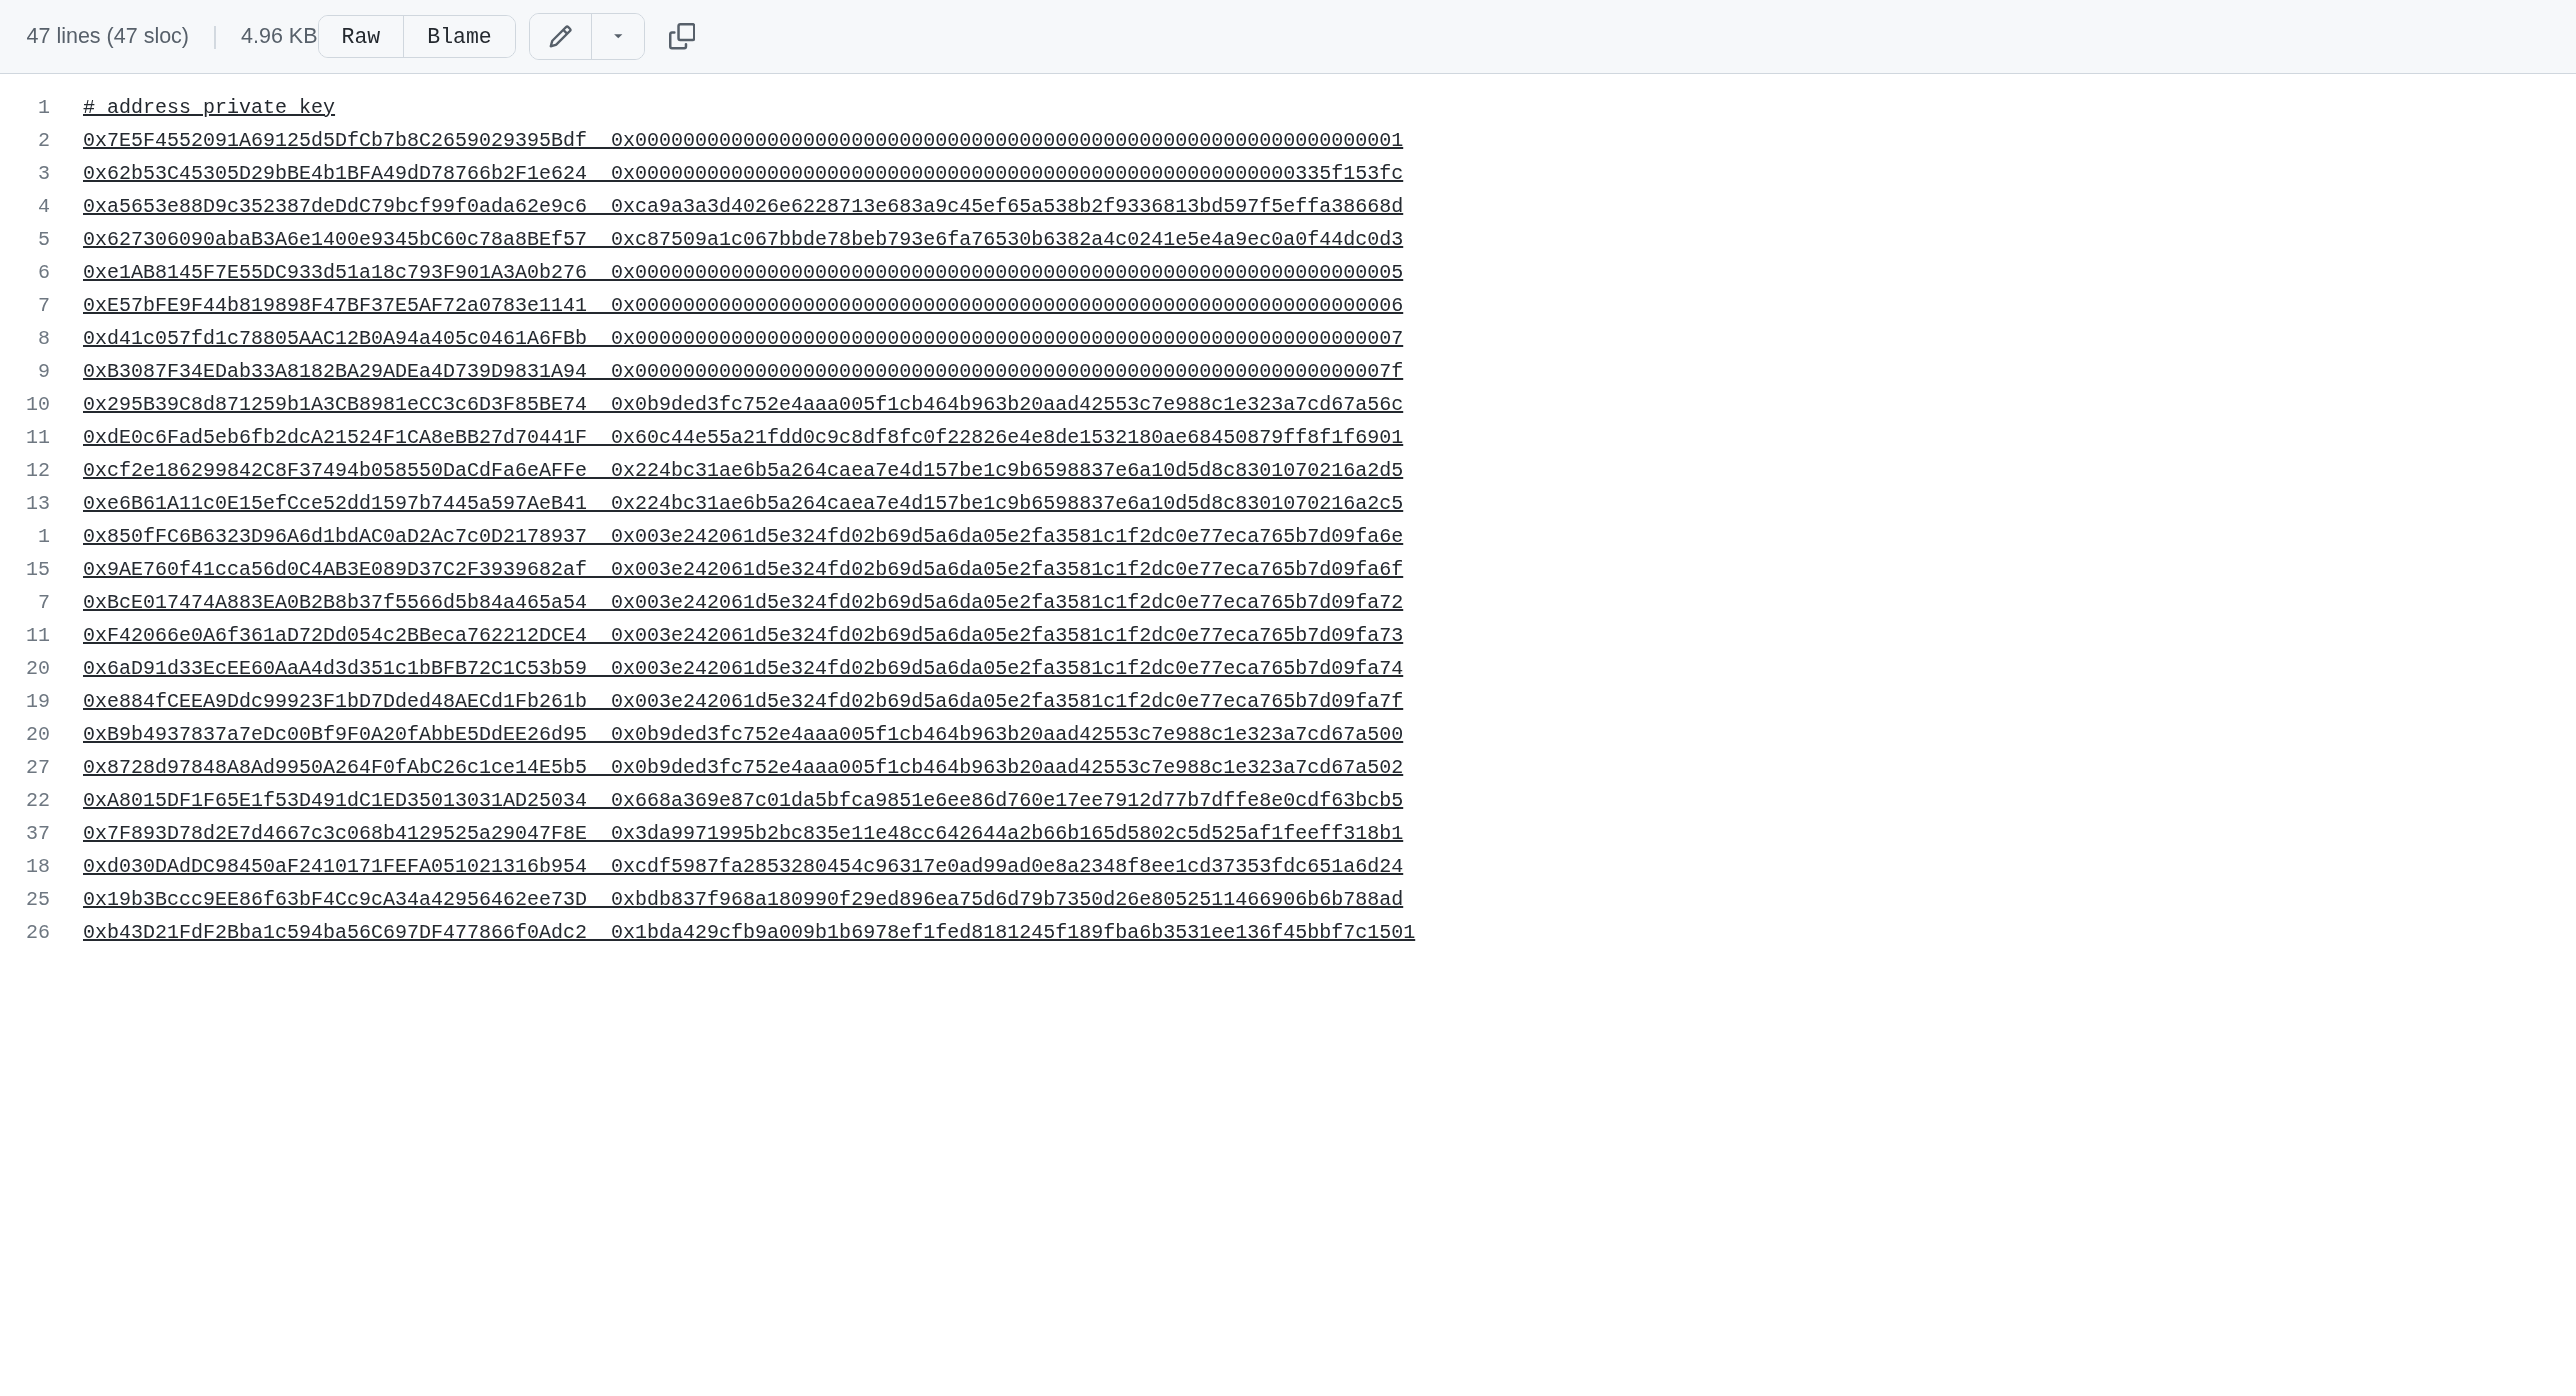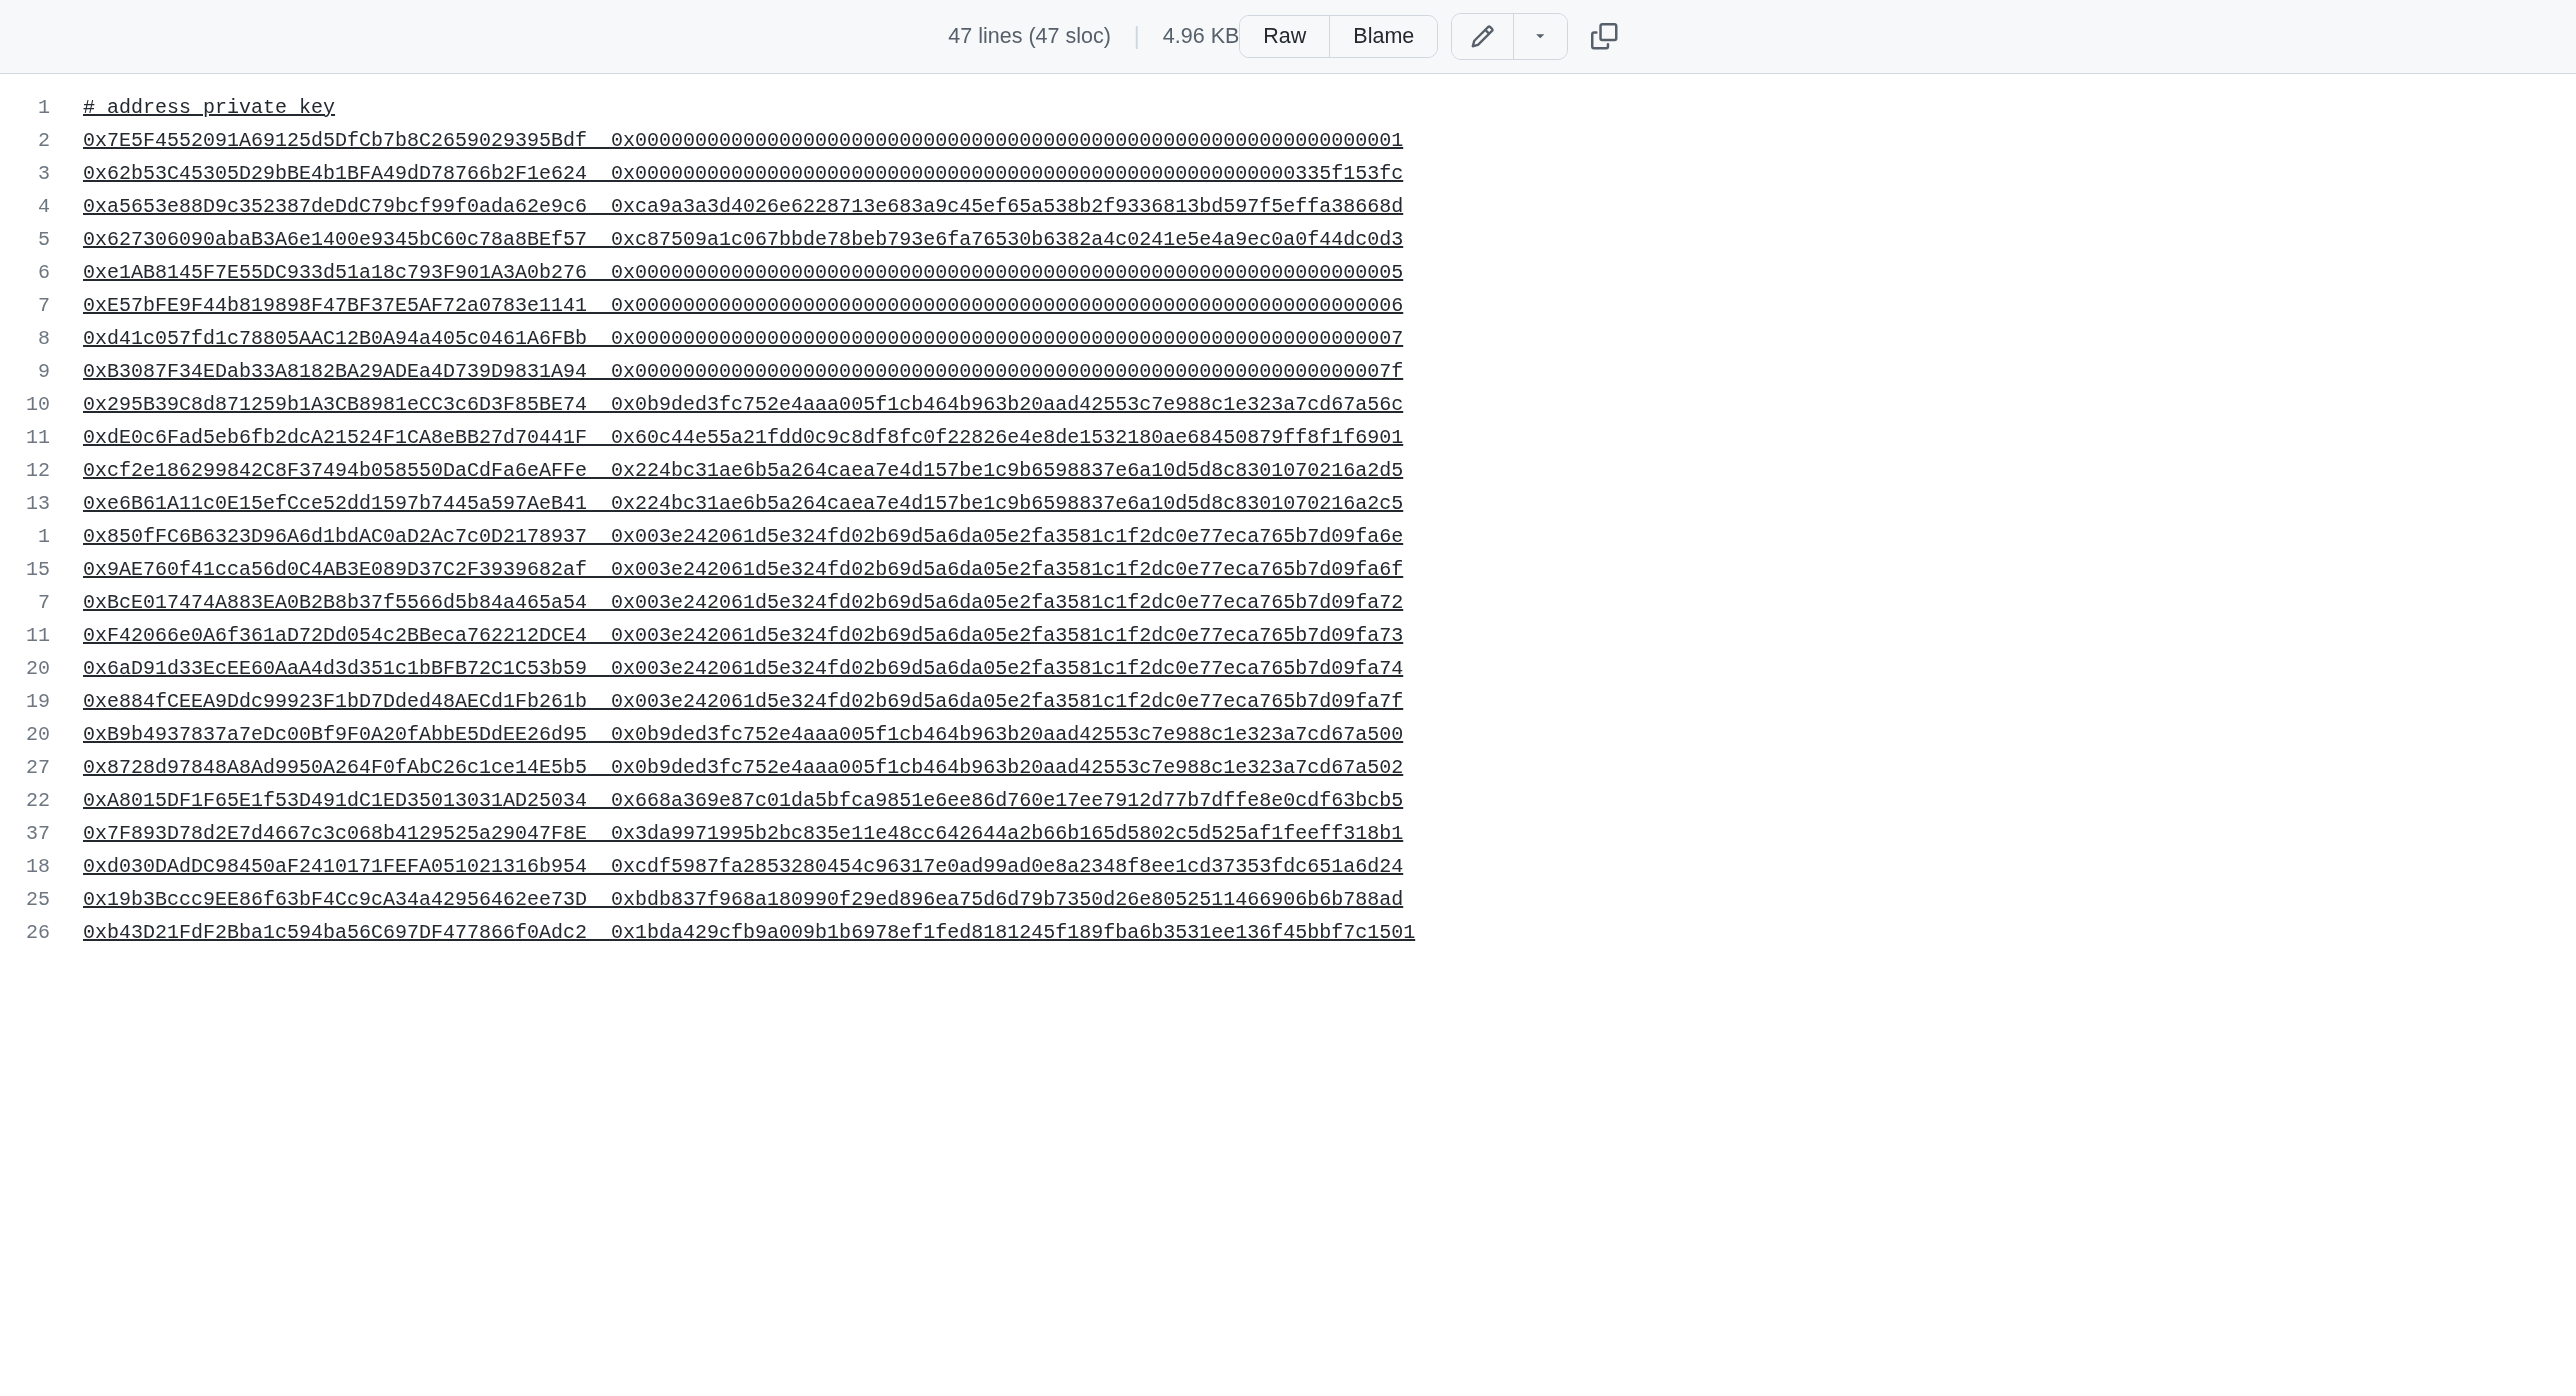--- a/index.html
+++ b/index.html
@@ -9,21 +9,21 @@
   }
   body {
     font-family: -apple-system, BlinkMacSystemFont, "Segoe UI", Helvetica, Arial, sans-serif;
     font-size: 23px;
     color: #24292f;
     background: #ffffff;
   }
   .file-header {
     display: flex;
     align-items: center;
-    justify-content: center;
+    justify-content: flex-start;
     padding: 13.2px 26.5px;
     background: #f6f8fa;
     border-bottom: 0.8px solid #d0d7de;
   }
   .file-info {
     display: flex;
     align-items: center;
     gap: 23px;
     color: #57606a;
     font-size: 21.5px;
@@ -36,20 +36,21 @@
     display: flex;
     align-items: center;
     gap: 13.2px;
   }
   .btn-group {
     display: flex;
     border: 0.8px solid #d0d7de;
     border-radius: 10px;
     overflow: hidden;
     background: #f6f8fa;
+    font-family: Liberation Mono, monospace;
   }
   .btn {
     padding: 8.3px 23px;
     background: #f6f8fa;
     border: none;
     font-size: 21.5px;
     color: #24292f;
     cursor: pointer;
     font-family: inherit;
   }

